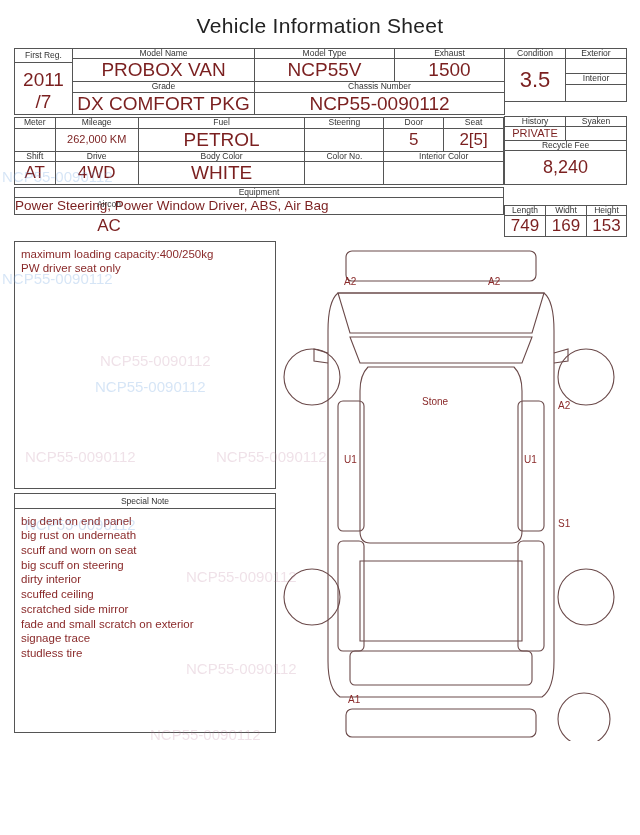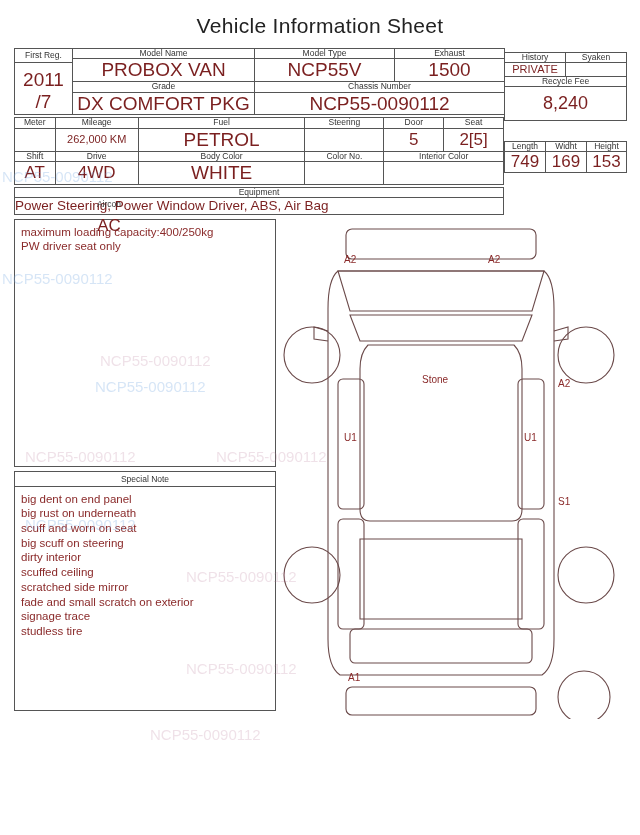--- a/index.html
+++ b/index.html
@@ -227,22 +227,44 @@
           <td class="hdr">Equipment</td>
         </tr>
         <tr>
           <td class="val left mid" style="font-size:13.5px">Power Steering, Power Window  Driver, ABS, Air Bag</td>
         </tr>
       </tbody>
         </table>
     </div>
 
     <div class="top-right">
-
-      <table class="t" style="margin-top:4px">
+      <table class="t">
+        <colgroup>
+            <col style="width:61px">
+            <col style="width:61px">
+          </colgroup>
+        <tbody>
+            <tr>
+          <td class="hdr">Condition</td>
+          <td class="hdr">Exterior</td>
+        </tr>
+        <tr>
+          <td rowspan="3" class="val" style="font-size:22px">3.5</td>
+          <td class="val" style="height:14px"></td>
+        </tr>
+        <tr>
+          <td class="hdr">Interior</td>
+        </tr>
+        <tr>
+          <td class="val" style="height:16px"></td>
+        </tr>
+      </tbody>
+        </table>
+
+      <table class="t" style="margin-top:14px">
         <colgroup>
             <col style="width:61px">
             <col style="width:61px">
           </colgroup>
         <tbody>
             <tr>
           <td class="hdr">History</td>
           <td class="hdr">Syaken</td>
         </tr>
         <tr>

